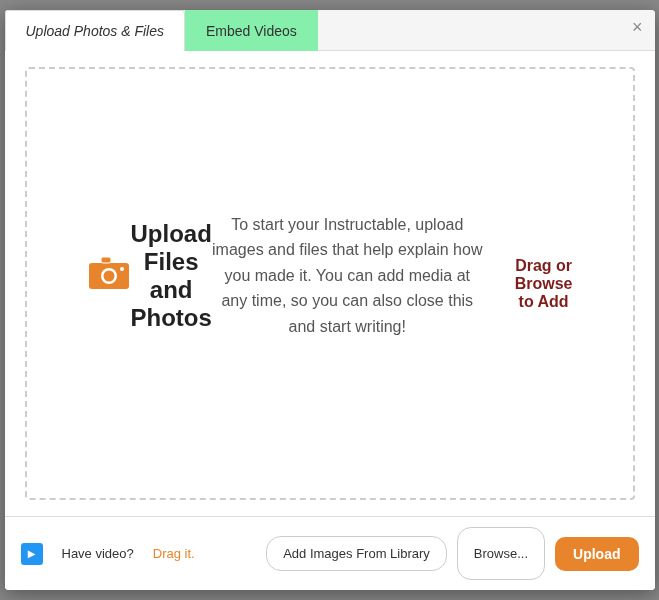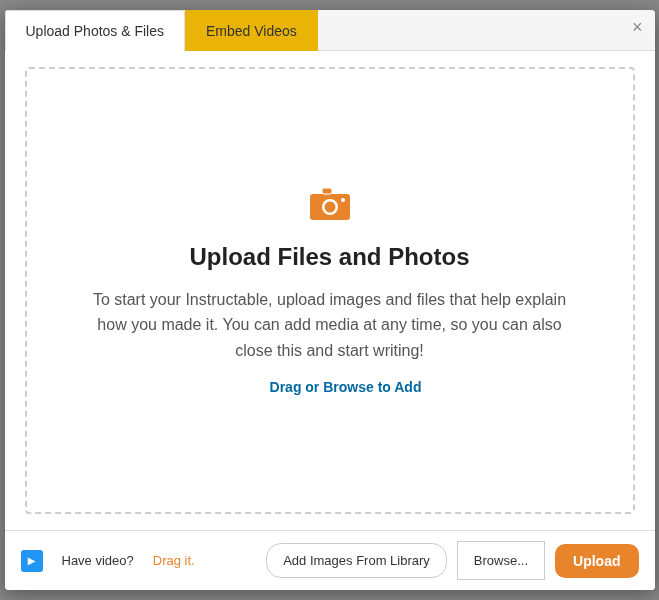--- a/index.html
+++ b/index.html
@@ -60,33 +60,34 @@
       margin-bottom: -1px;
       color: #333;
     }
 
     .tab.active {
       background: #fff;
       border-color: #ddd;
       border-bottom-color: #fff;
       border-radius: 3px 3px 0 0;
       font-weight: normal;
+      font-style: italic;
     }
 
     .tab:not(.active) {
-      background: #eab308;
+      background: #86efac;
     }
 
     .upload-area {
       flex: 1;
       margin: 16px 20px;
       border: 2px dashed #ccc;
       border-radius: 4px;
       display: flex;
-      flex-direction: column;
+      flex-direction: row;
       align-items: center;
       justify-content: center;
       text-align: center;
       padding: 40px 60px;
     }
 
     .upload-icon {
       font-size: 36px;
       color: #e8842c;
       margin-bottom: 12px;
@@ -100,23 +101,23 @@
     }
 
     .upload-desc {
       font-size: 16px;
       color: #555;
       line-height: 1.6;
       margin-bottom: 16px;
     }
 
     .upload-drag {
-      font-size: 14px;
+      font-size: 16px;
       font-weight: bold;
-      color: #0369a1;
+      color: #7f1d1d;
       padding-left: 32px;
     }
 
     .footer {
       display: flex;
       align-items: center;
       padding: 10px 16px;
       border-top: 1px solid #ddd;
       gap: 10px;
       background: #fff;
@@ -160,24 +161,24 @@
       background: #fff;
       border: 1px solid #ccc;
       border-radius: 15px;
       font-size: 13px;
       color: #333;
       cursor: pointer;
       white-space: nowrap;
     }
 
     .btn-browse {
-      padding: 11px 16px;
+      padding: 18px 16px;
       background: #fff;
       border: 1px solid #ccc;
-      border-radius: 0;
+      border-radius: 14px;
       font-size: 13px;
       color: #333;
       cursor: pointer;
     }
 
     .btn-upload {
       padding: 9px 18px;
       background: #e8842c;
       border: none;
       border-radius: 10px;

